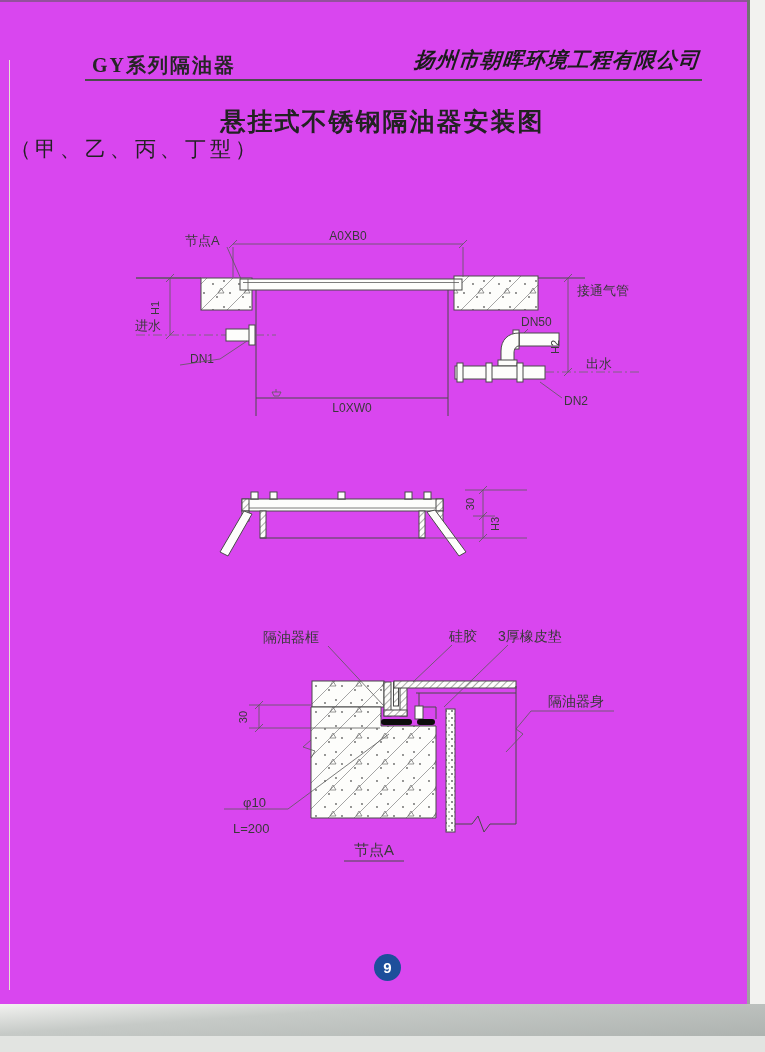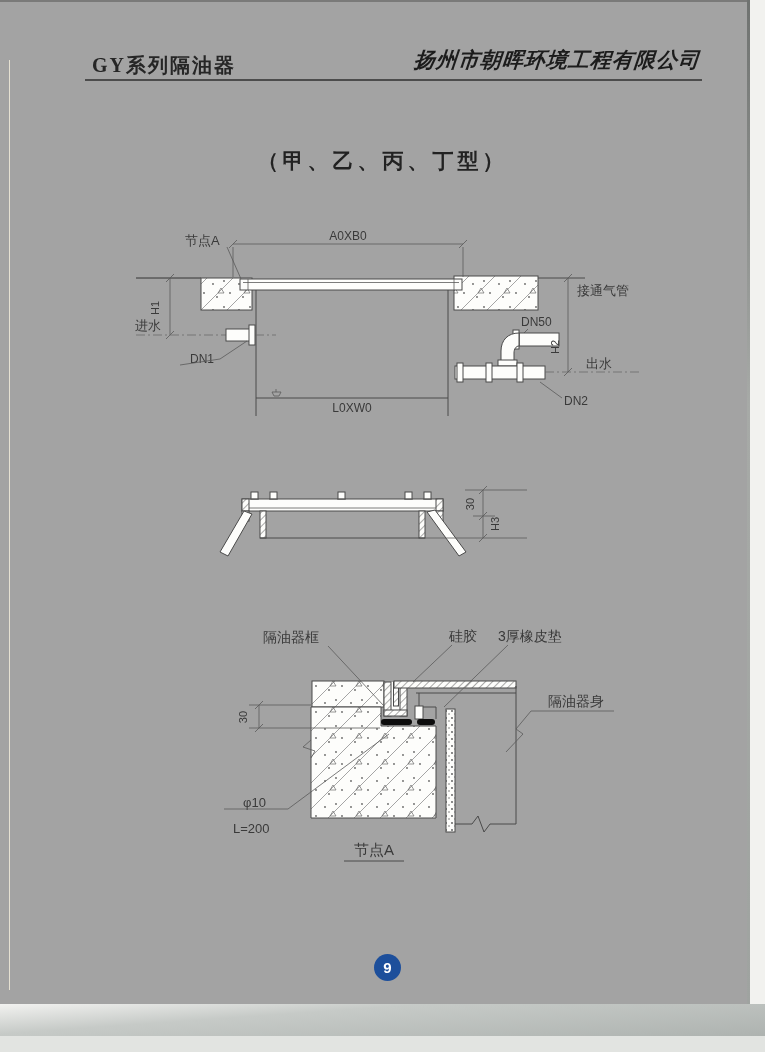--- a/index.html
+++ b/index.html
@@ -1,38 +1,38 @@
 <!DOCTYPE html>
 <html><head>
 <meta charset="utf-8">
 <style>
   html,body{margin:0;padding:0;background:#dfe1de;}
-  .page{position:relative;width:765px;height:1052px;background:#a3a3a3;overflow:hidden;
+  .page{position:relative;width:765px;height:1052px;background:#d946ef;overflow:hidden;
         font-family:"Liberation Sans",sans-serif;color:#2e2e2e;}
   
   .edge-top{position:absolute;left:0;top:0;width:765px;height:2px;background:#5a5a58;opacity:.55;}
   .edge-left{position:absolute;left:9px;top:60px;width:1px;height:930px;background:#e6e1d2;}
   .edge-right-line{position:absolute;left:747px;top:0;width:3px;height:1010px;
         background:linear-gradient(#6f7270,#a7aaa7 40%,#9fa3a0);}
   .edge-right-pad{position:absolute;left:750px;top:0;width:15px;height:1010px;background:#f2f2ef;}
   .bottom-shadow{position:absolute;left:0;top:1004px;width:765px;height:32px;
         background:linear-gradient(176deg,#f2f2f0 0%,#c6cac7 35%,#aeb3b0 100%);}
   .bottom-light{position:absolute;left:0;top:1036px;width:765px;height:16px;background:#e2e4e1;}
   
   .hdr-left{position:absolute;left:92px;top:52px;font-family:"Liberation Serif",serif;
         font-weight:bold;font-size:20px;letter-spacing:2px;color:#262626;}
   .hdr-right{position:absolute;left:414px;top:46px;font-family:"DejaVu Serif",serif;
         font-weight:bold;font-style:italic;font-size:21px;letter-spacing:1px;color:#1c1c1c;
         transform:skewX(-5deg);}
   .hdr-rule{position:absolute;left:85px;top:79px;width:617px;height:2px;background:#4c4c4c;}
   
   .title1{position:absolute;left:10px;top:105px;width:745px;text-align:center;
         font-weight:bold;font-size:25px;letter-spacing:2px;color:#222;}
-  .title2{position:absolute;left:10px;top:147px;width:745px;text-align:center;
-        font-weight:bold;font-size:21px;letter-spacing:4px;color:#222;}
+  .title2{position:absolute;left:10px;top:135px;width:745px;
+        font-weight:normal;font-size:21px;letter-spacing:4px;color:#222;}
   
   .dwg{position:absolute;}
   .dwg svg{display:block;}
   svg text{font-family:"Liberation Sans",sans-serif;fill:#3a3a3a;}
   .ln{stroke:#4a4a4a;stroke-width:1;fill:none;}
   .lnthin{stroke:#5a5a5a;stroke-width:.8;fill:none;}
   .wht{fill:#fdfdfb;stroke:#4a4a4a;stroke-width:1;}
   .cdash{stroke:#6a6a6a;stroke-width:.8;fill:none;stroke-dasharray:9 3 2 3;}
   
   .pagenum{position:absolute;left:374px;top:954px;width:27px;height:27px;border-radius:50%;
@@ -41,20 +41,21 @@
 </style>
 </head>
 <body>
 
 <div class="page">
 
   <div class="hdr-left">GY系列隔油器</div>
   <div class="hdr-right">扬州市朝晖环境工程有限公司</div>
   <div class="hdr-rule"></div>
 
+  <div class="title1">悬挂式不锈钢隔油器安装图</div>
   <div class="title2">（甲、乙、丙、丁型）</div>
 
   <div class="dwg" style="left:130px;top:225px;">
     <svg width="530" height="210" viewBox="0 0 530 210">
       <defs>
         <pattern id="conc1" width="26" height="26" patternUnits="userSpaceOnUse">
           <rect width="26" height="26" fill="#fdfdfb"></rect>
           <path d="M-2,28 L28,-2" stroke="#808080" stroke-width="0.7"></path>
           <circle cx="5" cy="7" r="0.9" fill="#666"></circle>
             <circle cx="16" cy="4" r="0.9" fill="#666"></circle>

